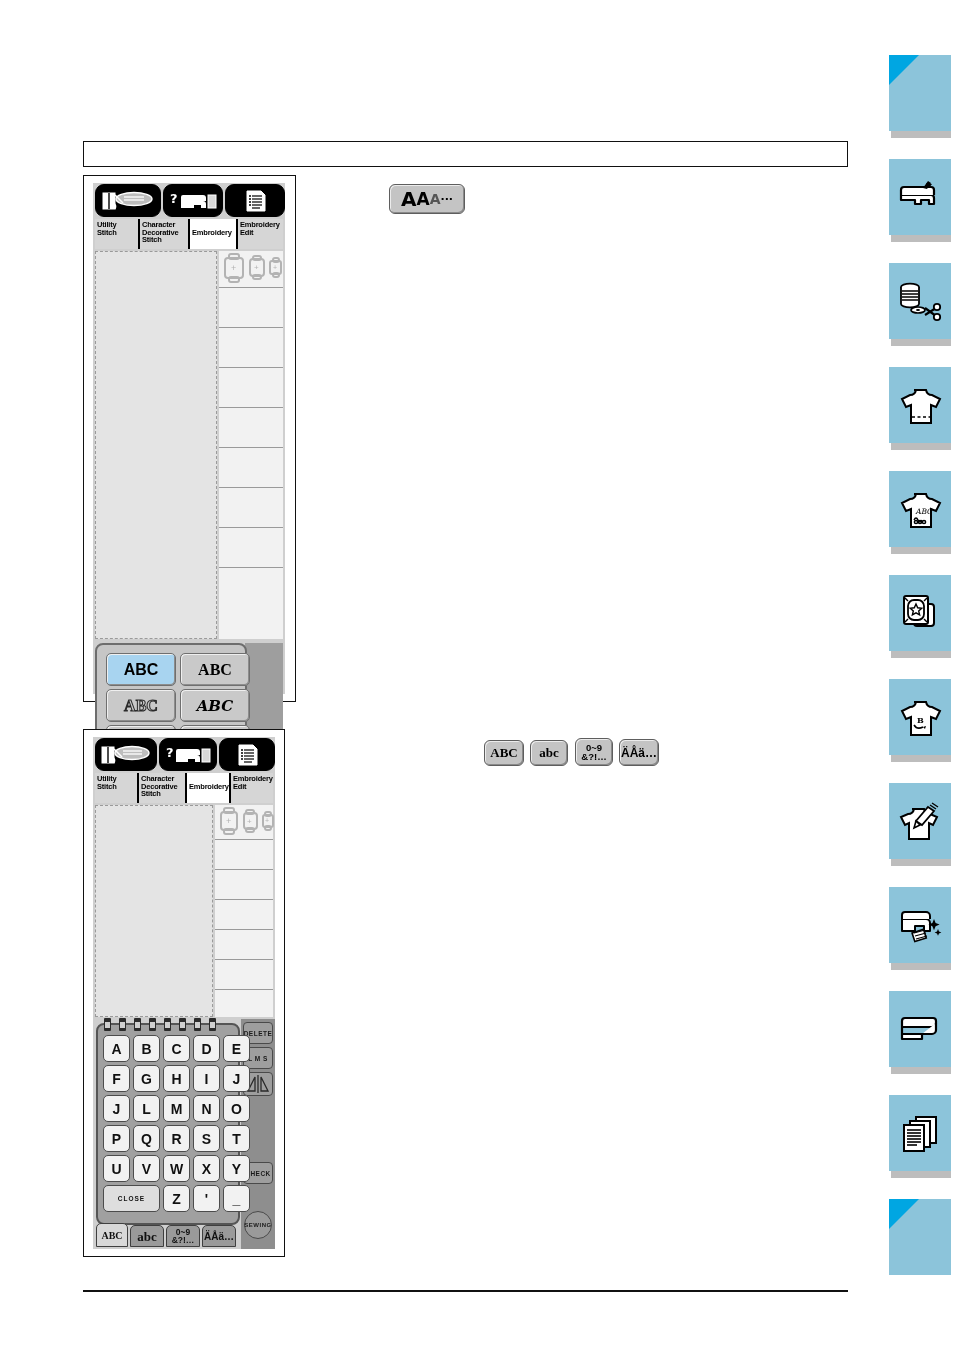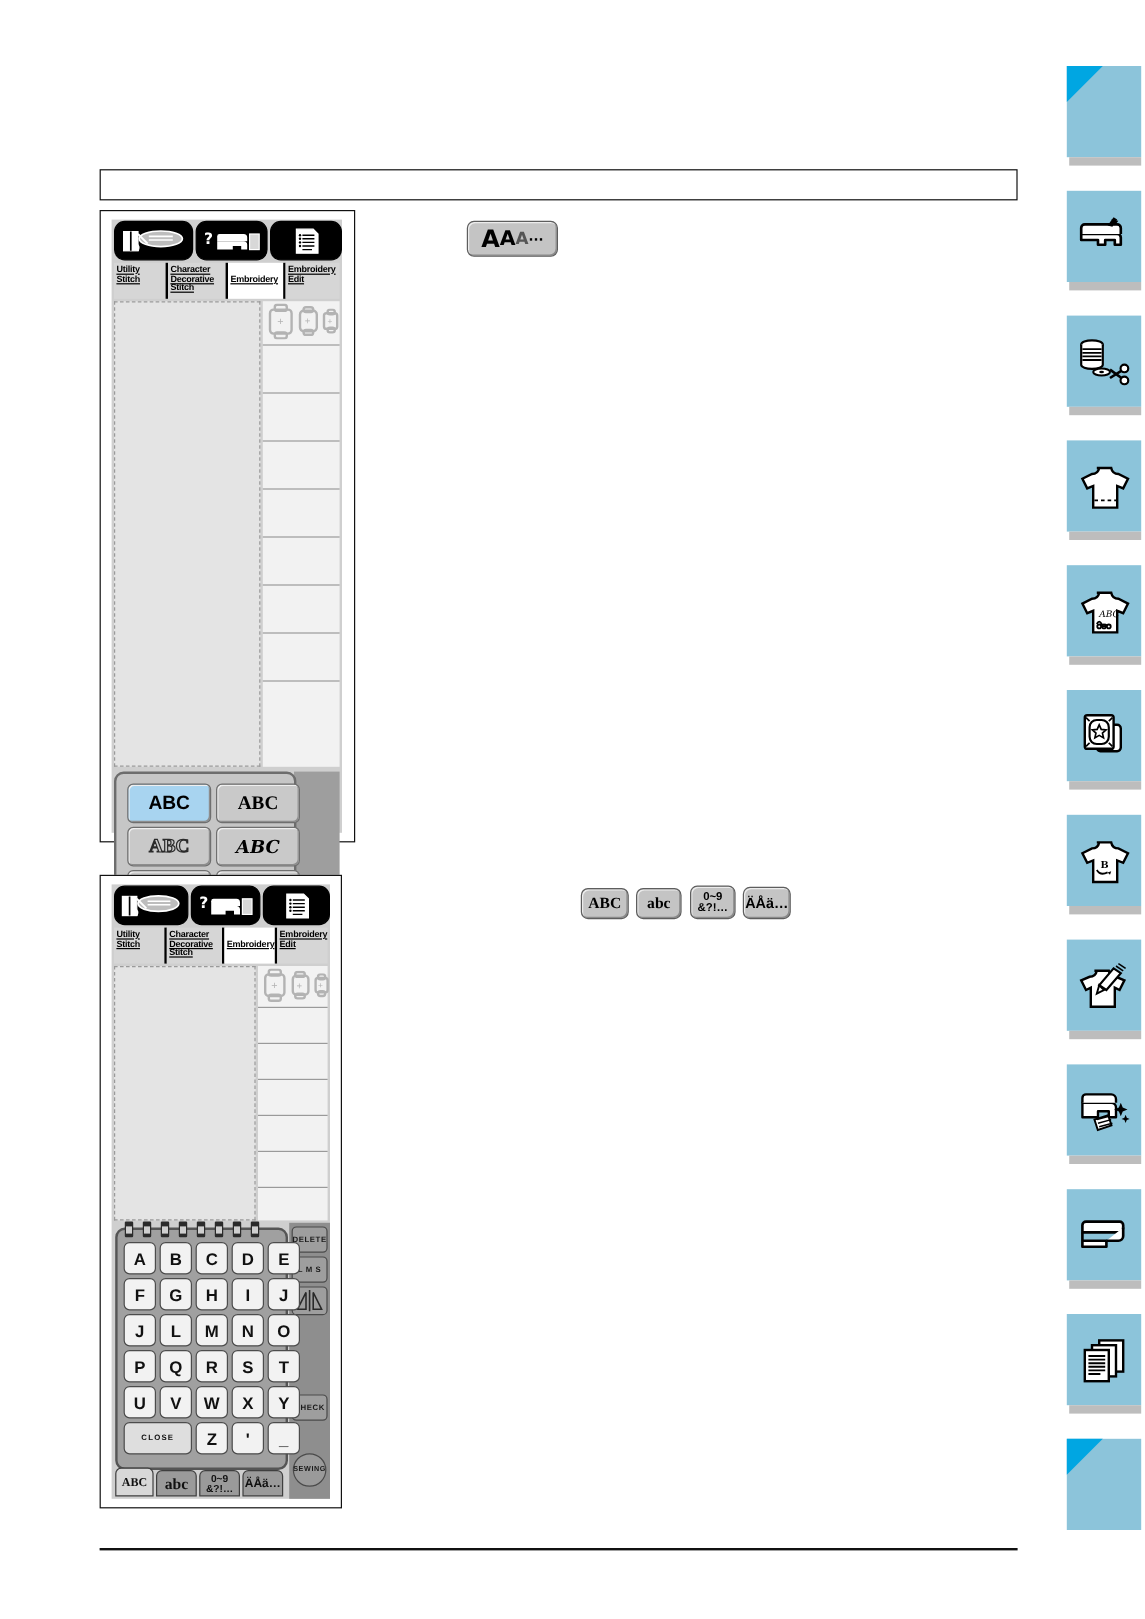--- a/index.html
+++ b/index.html
@@ -58,21 +58,21 @@
   
   .topbtns{position:absolute;left:0;top:0;display:flex;gap:2px;}
   .tbtn{
     background:#000;border-radius:9px;height:33px;
     display:flex;align-items:center;justify-content:center;
     box-sizing:border-box;border:1px solid #000;
   }
   .tbtn svg{display:block;}
 
   
-  .tabrow{position:absolute;display:flex;height:30px;text-decoration:underline;}
+  .tabrow{position:absolute;display:flex;height:30px;}
   .mtab{
     background:#d6d6d6;border-right:2px solid #000;
     font-size:7.5px;font-weight:bold;color:#000;
     line-height:8.4px;padding:2px 1px 0 2px;box-sizing:border-box;
     letter-spacing:-0.2px;
   }
   .mtab.sel{background:#ffffff;}
 
   
   .canvas{

